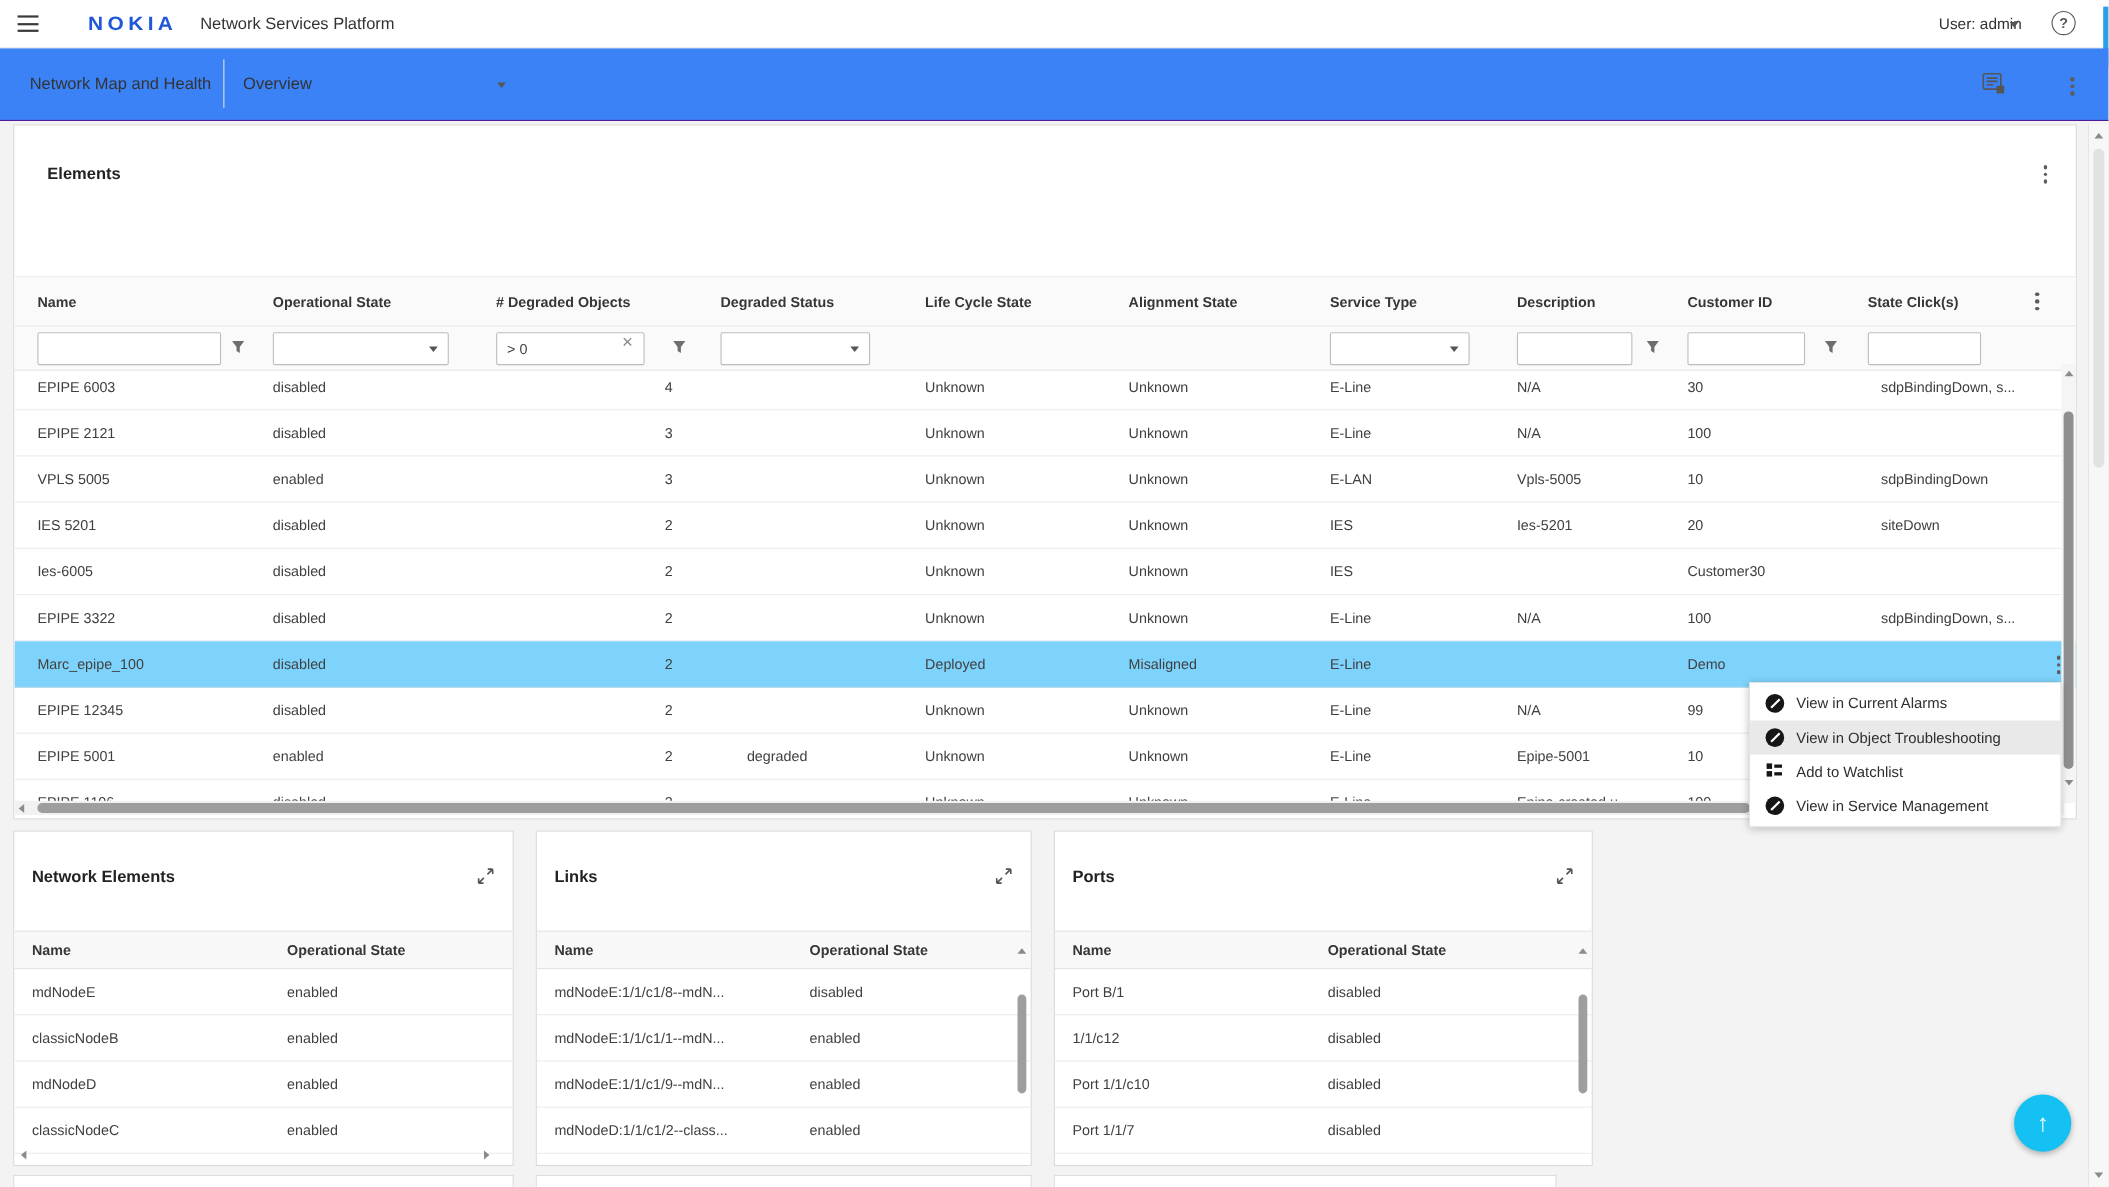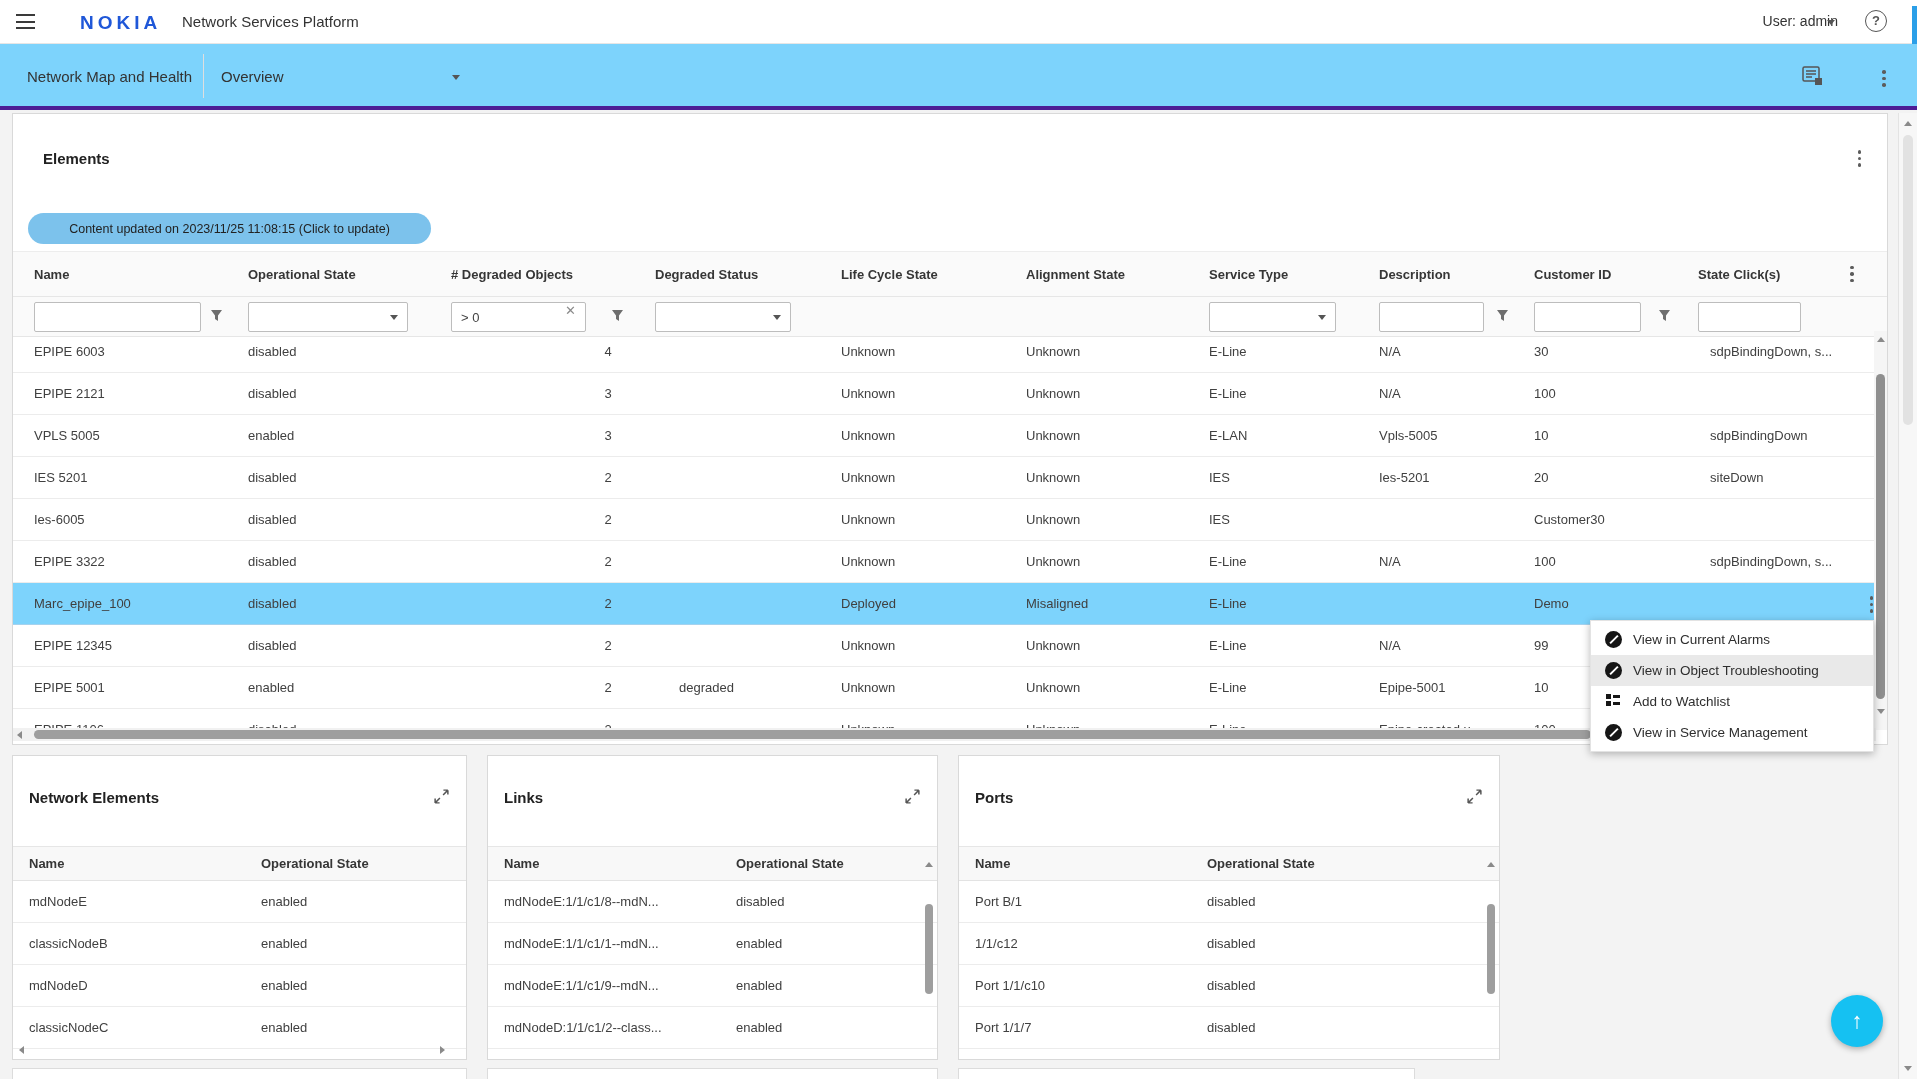--- a/index.html
+++ b/index.html
@@ -13,21 +13,21 @@
   .appbar { position:absolute; left:0; top:0; width:1917px; height:44px; background:#fff; border-bottom:1px solid #e6e6e6; }
   .hamburger { position:absolute; left:16px; top:14px; width:19px; height:15px; display:flex; flex-direction:column; justify-content:space-between; cursor:pointer; }
   .hamburger div { height:2px; background:#3a3a3a; }
   .logo { position:absolute; left:80px; top:12px; font-size:19px; font-weight:bold; letter-spacing:4px; color:#1f57d8; transform:scaleY(.92); }
   .app-title { position:absolute; left:182px; top:13px; font-size:15px; color:#333; }
   .user-menu { position:absolute; right:79px; top:13px; font-size:14px; color:#333; }
   .user-caret { position:absolute; right:82px; top:20px; }
   .help-badge { position:absolute; right:30px; top:10px; width:22px; height:22px; border:1.5px solid #565656; border-radius:50%; color:#565656; font-size:13px; font-weight:bold; text-align:center; line-height:20px; }
   .blue-strip { position:absolute; right:0; top:6px; width:5px; height:55px; background:#2b9fe8; }
   
-  .toolbar { position:absolute; left:0; top:44px; width:1917px; height:66px; background:#7dd3fc; border-bottom:4px solid #4c1d95; }
+  .toolbar { position:absolute; left:0; top:44px; width:1917px; height:66px; background:#3b82f6; border-bottom:1px solid #4c1d95; }
   .breadcrumb { position:absolute; left:27px; top:24px; font-size:15px; color:#333; }
   .tb-divider { position:absolute; left:203px; top:10px; width:1px; height:44px; background:#dedede; }
   .view-select { position:absolute; left:221px; top:24px; width:250px; font-size:15px; color:#333; cursor:pointer; }
   .view-caret { position:absolute; left:452px; top:31px; }
   .tb-report { position:absolute; left:1802px; top:22px; cursor:pointer; }
   .kebab { display:inline-flex; flex-direction:column; gap:3px; cursor:pointer; }
   .kebab i { width:3.5px; height:3.5px; border-radius:50%; background:#5c5c5c; }
   .tb-kebab { position:absolute; left:1882px; top:26px; }
   
   .tri { width:0; height:0; display:inline-block; }
@@ -134,21 +134,20 @@
       </span>
   </div>
 
   <div class="svc-panel">
     <div class="svc-title">Elements</div>
     <span class="kebab svc-kebab">
         <i></i>
         <i></i>
         <i></i>
       </span>
-    <div class="pill">Content updated on 2023/11/25 11:08:15 (Click to update)</div>
 
     <div class="svc-head grid-cols">
       <span class="c1">Name</span>
       <span>Operational State</span>
       <span># Degraded Objects</span>
       <span>Degraded Status</span>
       <span>Life Cycle State</span>
       <span>Alignment State</span>
       <span>Service Type</span>
       <span>Description</span>
@@ -446,21 +445,21 @@
     <span>enabled</span>
   </div>
       </div>
     <div class="card-vscroll">
       <span class="tri up" style="top:-22px;"></span>
       <div class="thumb"></div>
 
     </div>
   </div>
 
-  <div class="card" style="left:958px; width:542px;text-decoration:underline;">
+  <div class="card" style="left:958px; width:490px;text-decoration:underline;">
     <div class="card-title">Ports</div>
     <span class="card-expand">
       <svg width="17" height="17" viewBox="0 0 16 16" stroke="#555" stroke-width="1.4" fill="none">
           <path d="M9.5 6.5L14 2M14 2h-4.2M14 2v4.2M6.5 9.5L2 14M2 14h4.2M2 14v-4.2"></path>
         </svg>
     </span>
     <div class="card-head">
       <span>Name</span>
       <span>Operational State</span>
     </div>

